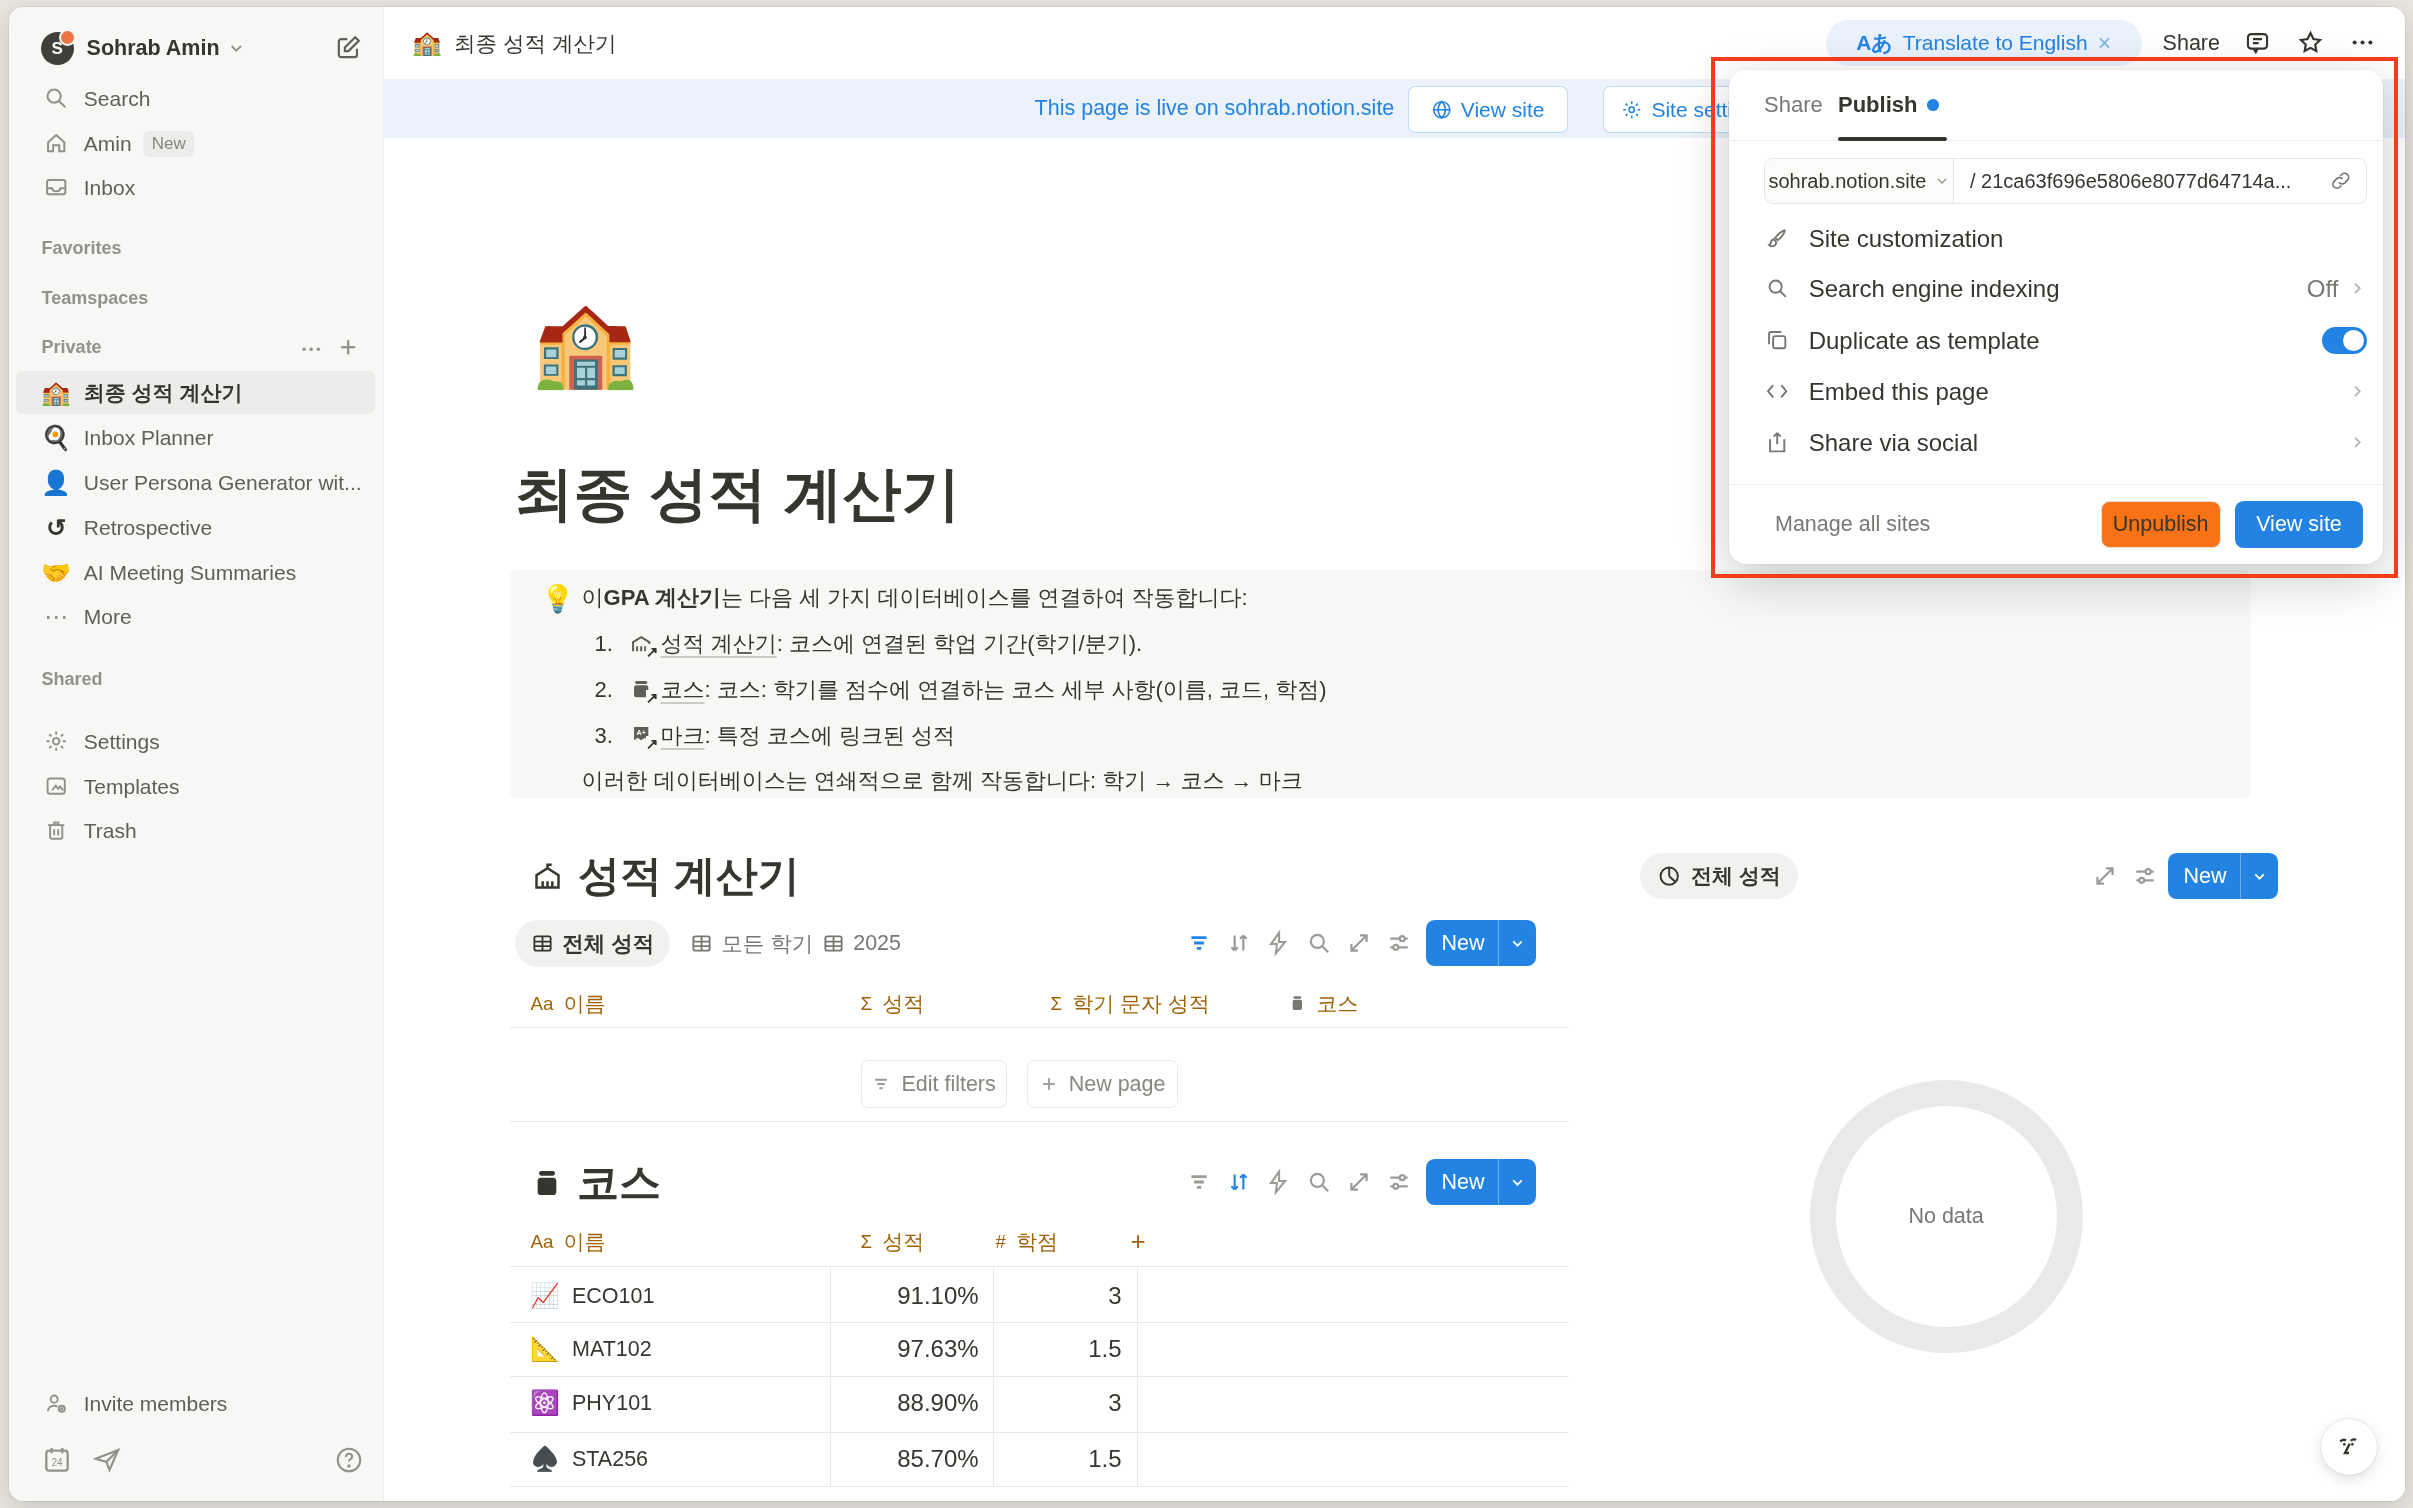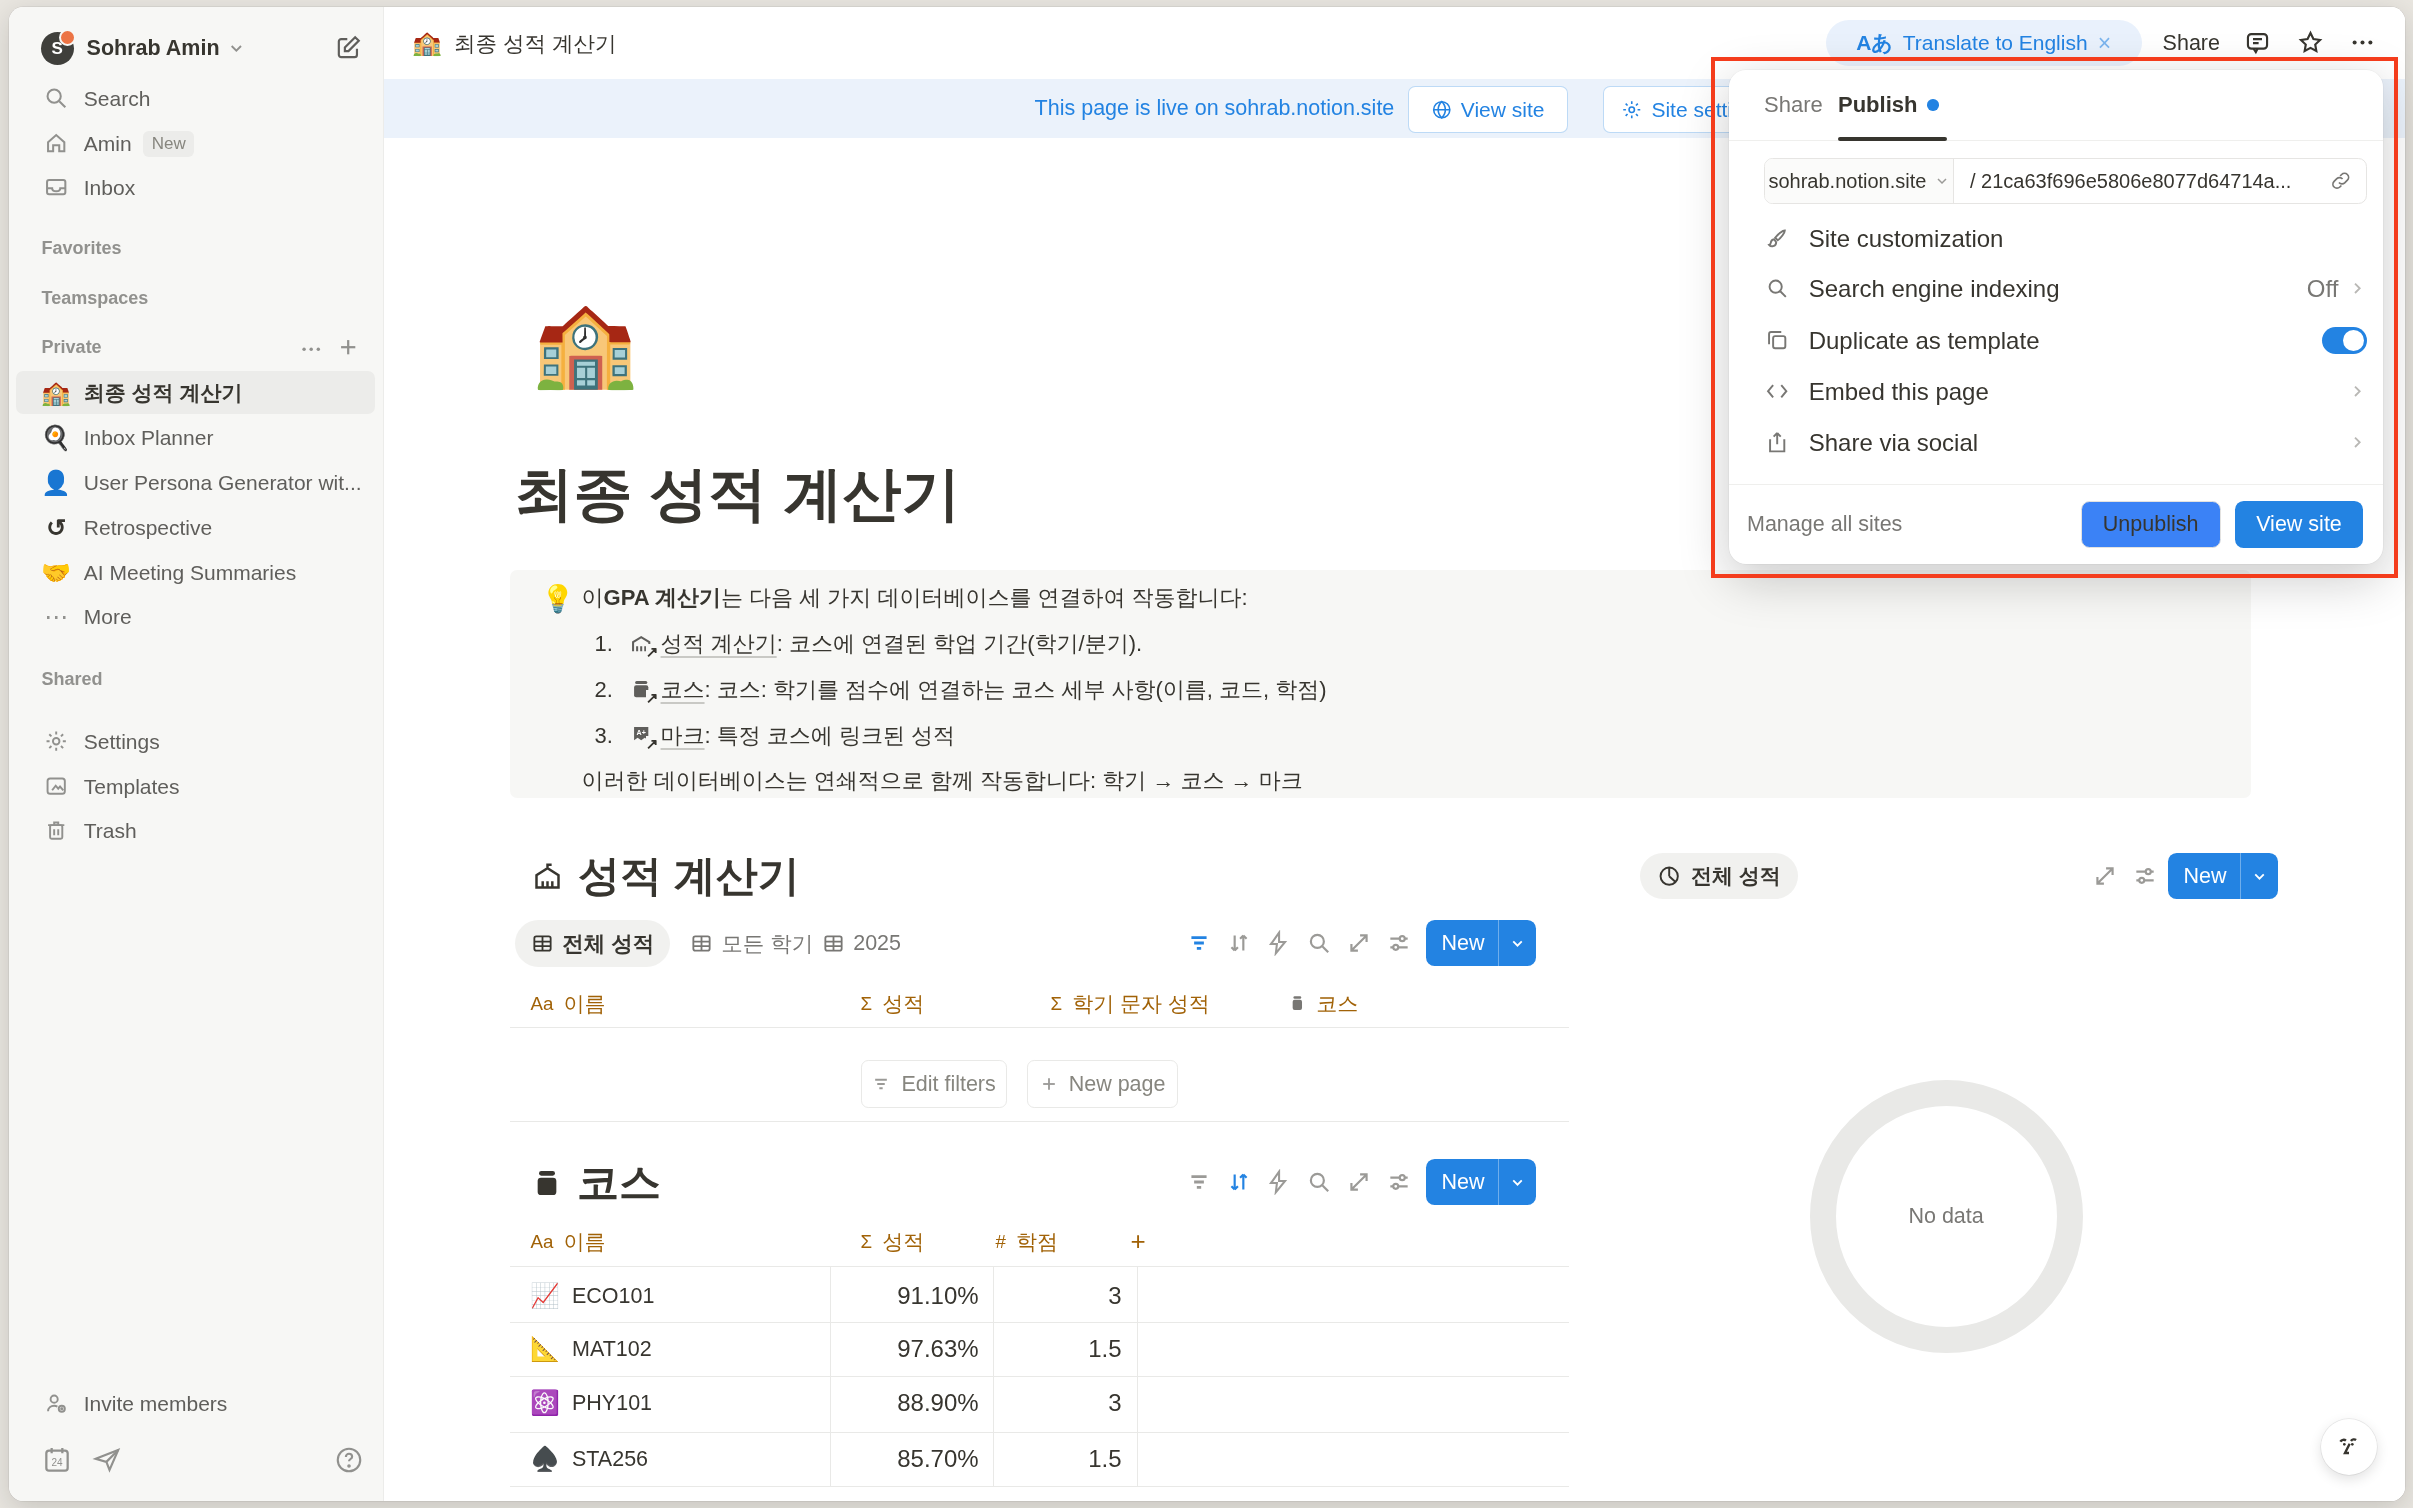--- a/index.html
+++ b/index.html
@@ -67,23 +67,23 @@
   .bluedot{width:11.5px;height:11.5px;border-radius:50%;background:#2383E2;margin-left:10px}
   .urlrow{position:absolute;left:35px;top:88px;width:603px;height:46px;border:1.4px solid #E6E5E3;border-radius:8.6px;display:flex;box-sizing:border-box;font-size:20px;color:#37352F}
   .urlrow .seg1{width:188px;background:#FBFBFA;border-right:1.4px solid #E6E5E3;display:flex;align-items:center;justify-content:center;gap:7.2px;border-radius:7.2px 0 0 7.2px}
   .urlrow .seg2{flex:1;display:flex;align-items:center;padding:0 14.4px 0 16px;color:#37352F}
   .prow{position:absolute;left:35px;width:603px;height:49px;display:flex;align-items:center;font-size:24px;color:#37352F}
   .prow .ric{width:26px;margin-right:18.7px;color:#787774;display:flex;justify-content:center}
   .prow .right{margin-left:auto;display:flex;align-items:center;gap:10px;color:#787774}
   .toggle{width:45px;height:27px;border-radius:13.6px;background:#2383E2;position:relative}
   .toggle .knob{position:absolute;right:2.9px;top:2.9px;width:21.5px;height:21.5px;border-radius:50%;background:#fff}
   .pdivider{position:absolute;left:0;top:414px;width:654px;height:0.7px;background:#EFEFED}
-  .pfooter{position:absolute;left:0;top:427px;width:654px;height:54px;display:flex;align-items:center;padding:0 20px 0 18px;box-sizing:border-box;gap:14.4px}
+  .pfooter{position:absolute;left:0;top:427px;width:654px;height:54px;display:flex;align-items:center;padding:0 20px 0 46px;box-sizing:border-box;gap:14.4px}
   .btn{height:47px;border-radius:8.6px;font-size:21.5px;display:flex;align-items:center;justify-content:center;box-sizing:border-box}
-  .btn.ghost{border:1.4px solid #E3E2E0;background:#3b82f6;color:#37352F;width:140px}
+  .btn.ghost{border:1.4px solid #E3E2E0;background:#f97316;color:#37352F;width:120px}
   .btn.primary{background:#2383E2;color:#fff;width:128px}
   .redbox{position:absolute;left:1711px;top:57px;width:687px;height:521px;border:4.3px solid #F43C1C;box-sizing:border-box;z-index:50;pointer-events:none}
   .aibtn{position:absolute;left:2321px;top:1419px;width:56px;height:56px;border-radius:50%;background:#fff;box-shadow:0 0 0 0.7px rgba(0,0,0,.08),0 4.3px 13px rgba(0,0,0,.12);display:flex;align-items:center;justify-content:center;z-index:30}
   .gray{color:#787774}
   svg{display:block}
 </style>
 </head>
 <body>
 
 <div class="stage">

